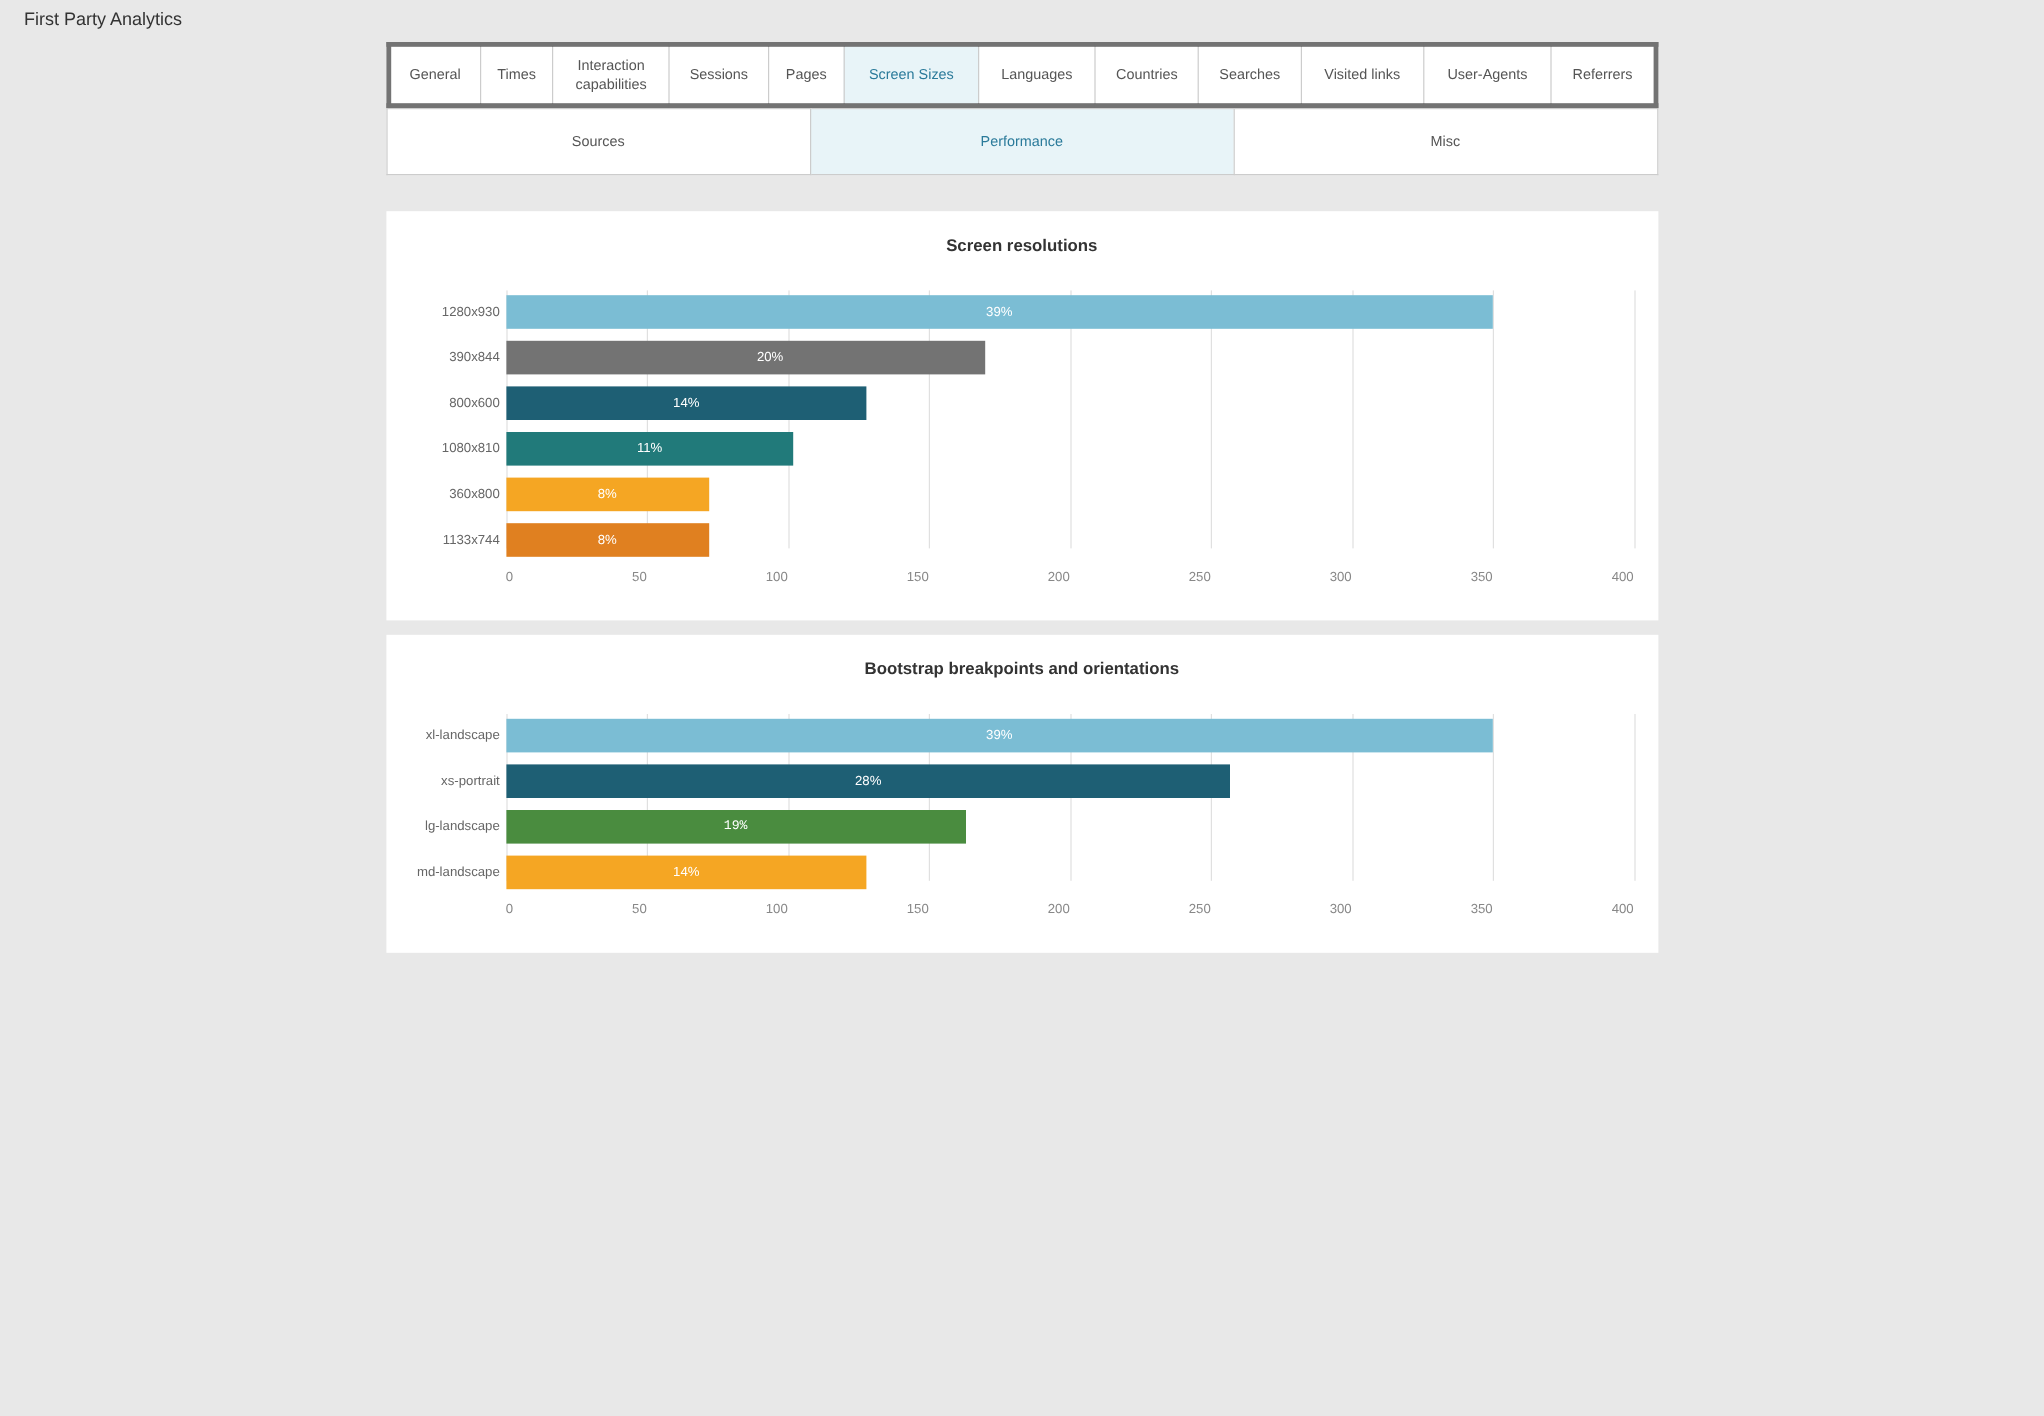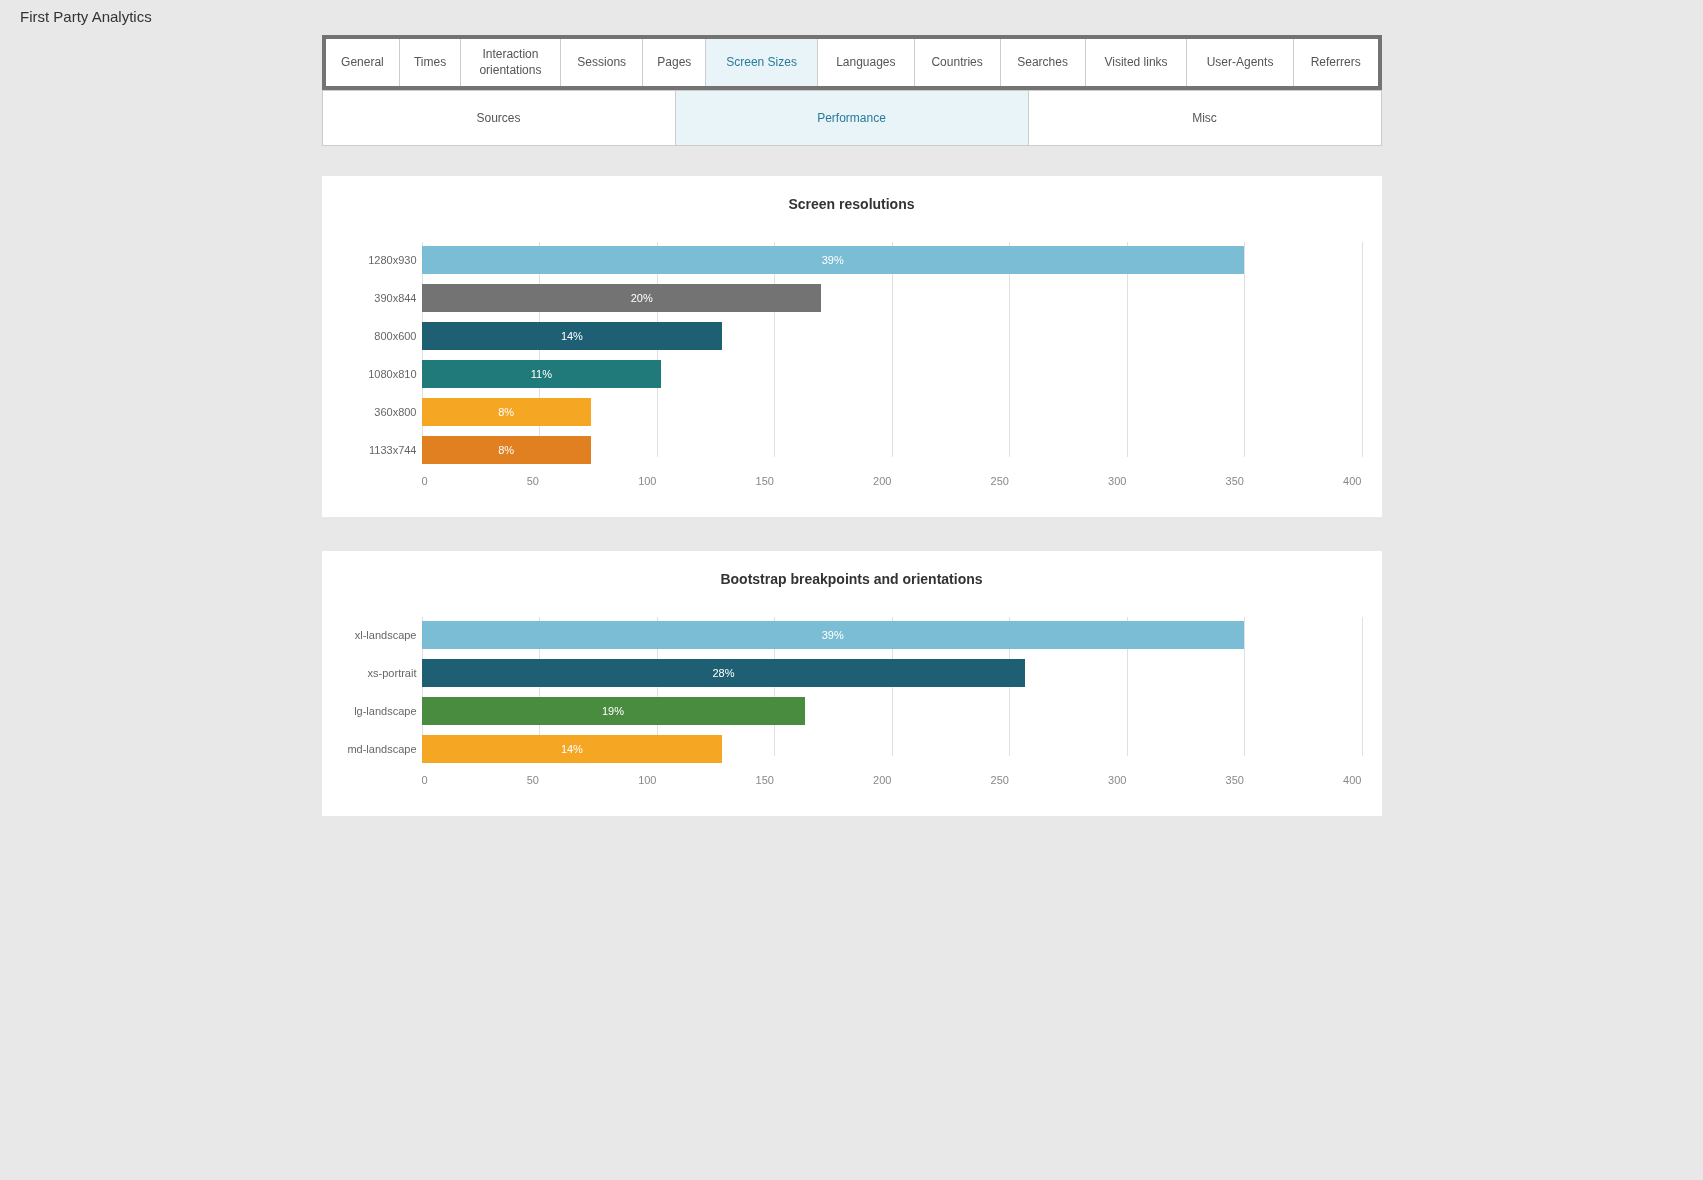--- a/index.html
+++ b/index.html
@@ -60,21 +60,21 @@
       cursor: pointer;
     }
     .sub-nav-table td.active {
       background: #e8f4f8;
       color: #2a7a9a;
     }
 
     
     .chart-section {
       background: #fff;
-      margin-bottom: 34px;
+      margin-bottom: 12px;
       padding: 20px 20px 30px 20px;
     }
     .chart-title {
       text-align: center;
       font-weight: 700;
       font-size: 14px;
       margin-bottom: 30px;
       color: #333;
     }
     .chart-wrapper {
@@ -144,21 +144,21 @@
 <div class="page-title">First Party Analytics</div>
 
 <div class="main-container">
 
   <table class="nav-table">
     <tbody>
         <tr>
       <td>General</td>
       <td>Times</td>
       <td style="white-space:pre-line">Interaction
-orientations</td>
+capabilities</td>
       <td>Sessions</td>
       <td>Pages</td>
       <td class="active-highlight">Screen Sizes</td>
       <td>Languages</td>
       <td>Countries</td>
       <td>Searches</td>
       <td>Visited links</td>
       <td>User-Agents</td>
       <td>Referrers</td>
     </tr>
@@ -280,21 +280,21 @@
             <div class="bar-row">
               <span class="bar-label">xs-portrait</span>
               <div class="bar-track">
                 <div class="bar-fill color-darkblue" style="width:64.25%;">28%</div>
               </div>
             </div>
 
             <div class="bar-row">
               <span class="bar-label">lg-landscape</span>
               <div class="bar-track">
-                <div class="bar-fill color-green" style="width:40.75%;">19%</div>
+                <div class="bar-fill color-green" style="width:40.75%;font-family:Liberation Mono, monospace;">19%</div>
               </div>
             </div>
 
             <div class="bar-row">
               <span class="bar-label">md-landscape</span>
               <div class="bar-track">
                 <div class="bar-fill color-orange" style="width:32%;">14%</div>
               </div>
             </div>
           </div>

